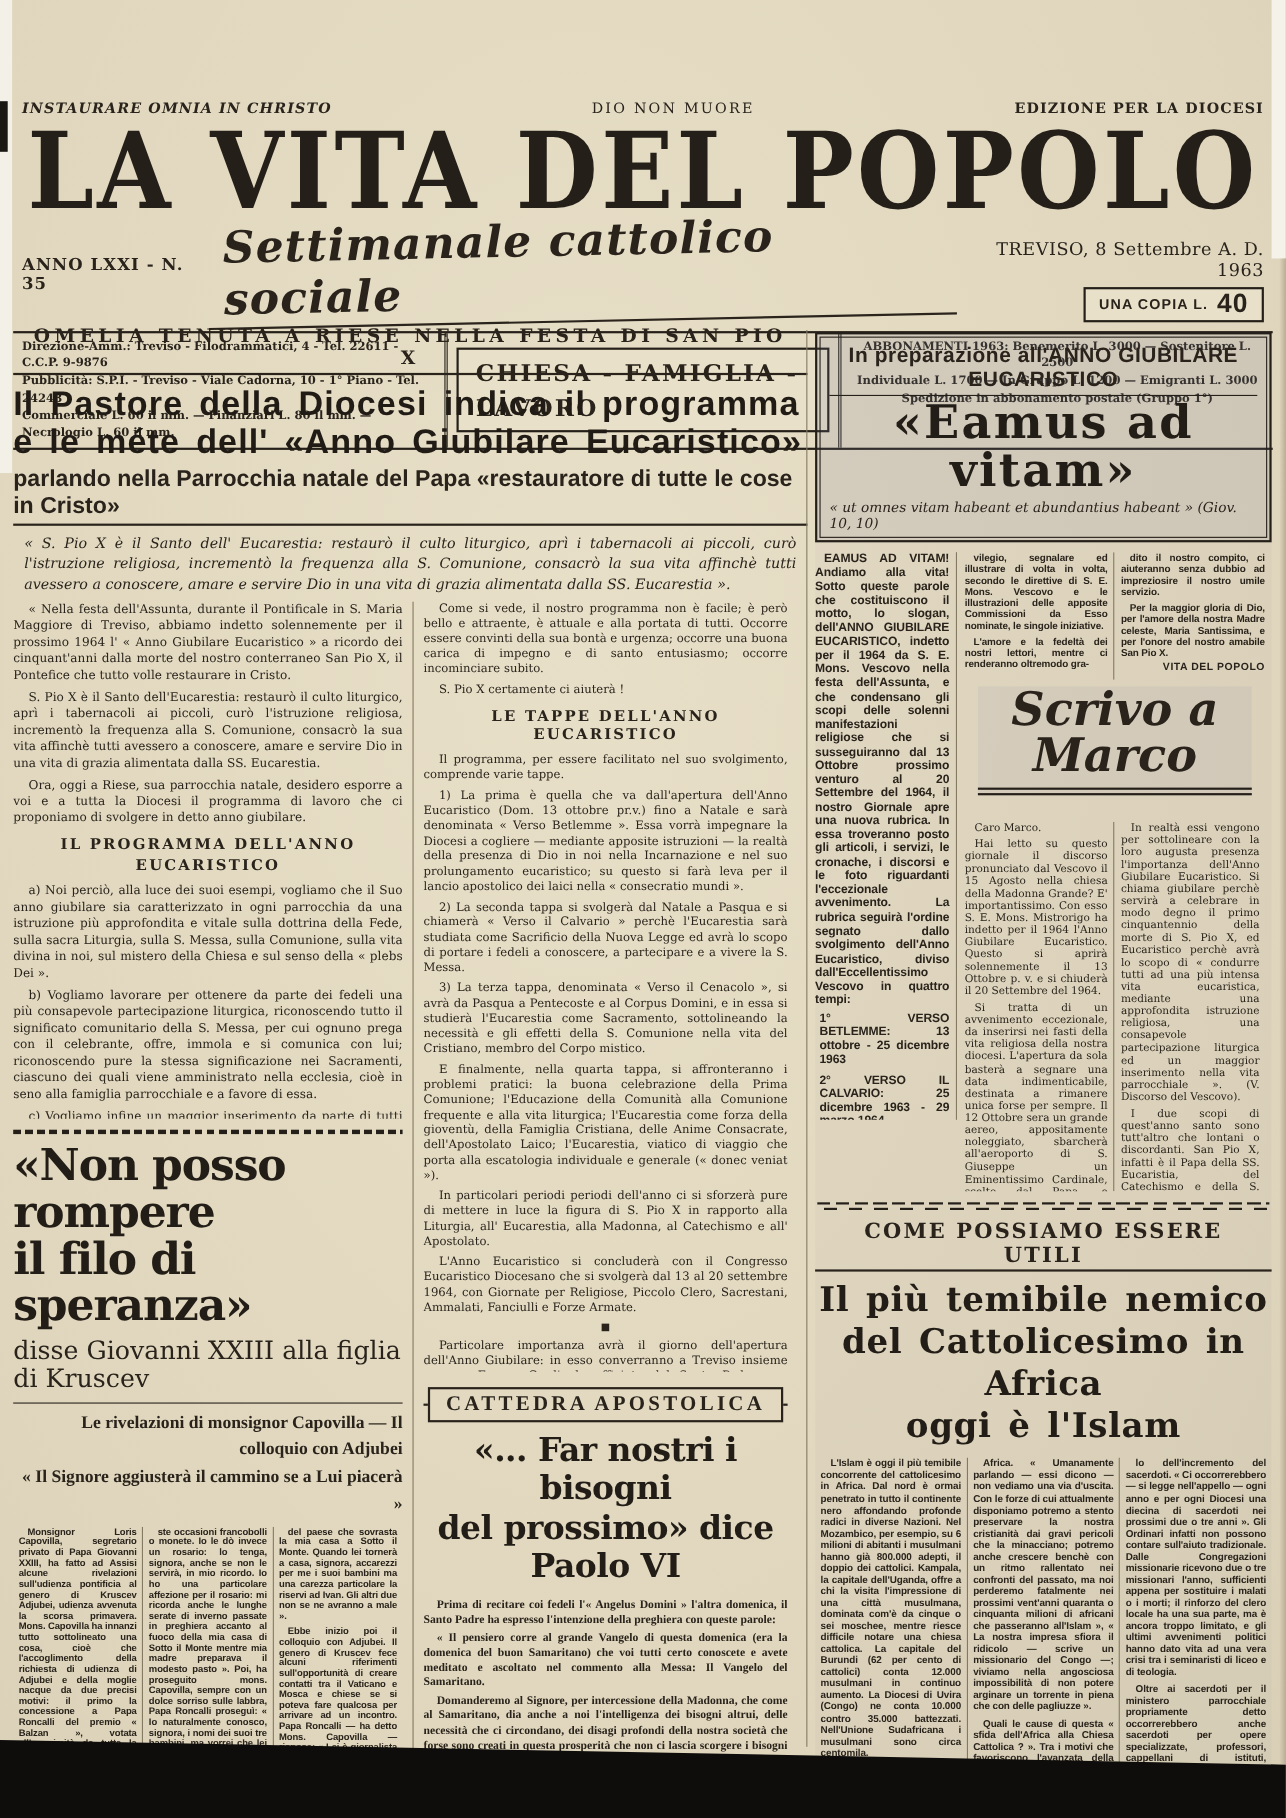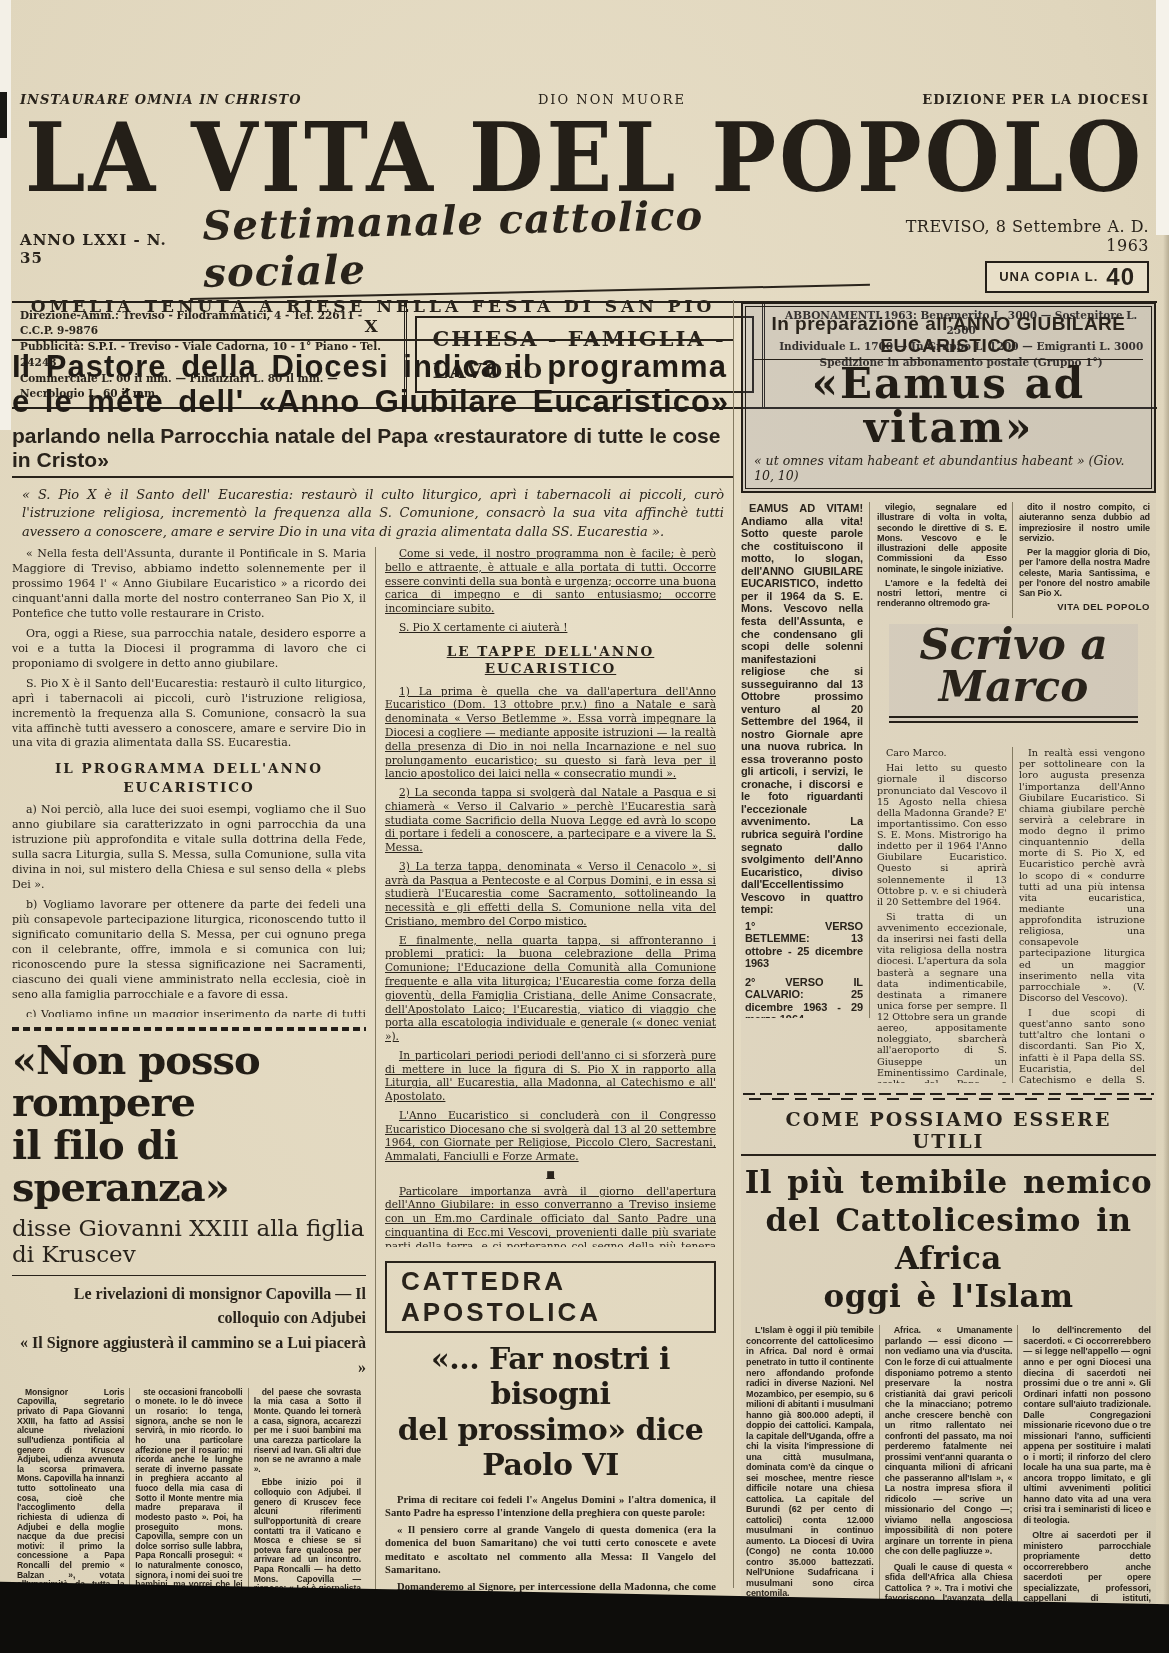--- a/index.html
+++ b/index.html
@@ -51,40 +51,40 @@
   .lead-headline{font-family:"Liberation Sans",sans-serif;font-weight:bold;font-size:31px;line-height:1.14;
                  letter-spacing:1px;word-spacing:5px;white-space:pre-line;margin:8px 0 4px;color:#201b15;}
   .lead-subhead{font-family:"Liberation Sans",sans-serif;font-weight:bold;font-size:21px;letter-spacing:0;
                 margin:0 0 0;padding-bottom:4px;border-bottom:2px solid #29231b;}
   .lead-intro{font-style:italic;font-size:13px;line-height:1.42;text-align:justify;margin:8px 10px 6px;}
   .strips{display:flex;margin-top:4px;}
   .strip-a{width:363px;padding-right:9px;}
   .strip-b{width:341px;padding-left:9px;border-left:1px solid #837a61;}
   .om-col{font-size:11px;line-height:1.36;}
   .om-col1{height:470px;overflow:hidden;}
-  .om-col2{height:700px;overflow:hidden;font-size:10.6px;line-height:1.3;text-decoration:underline;}
+  .om-col2{height:700px;overflow:hidden;font-size:10.6px;line-height:1.3;}
   .col-heading{text-align:center;font-size:13.5px;font-weight:bold;letter-spacing:2px;margin:8px 0 7px;}
   .sep-square{text-align:center;font-size:9px;margin:4px 0;}
 
   
   .k-rule{height:4px;margin:10px 0 8px;background:repeating-linear-gradient(90deg,#241f19 0 7px,transparent 7px 11px);}
   .k-headline{font-size:40px;font-weight:bold;line-height:1.06;letter-spacing:-1px;white-space:pre-line;margin:0;color:#221d16;}
   .k-subhead{font-size:23px;margin-top:6px;padding-bottom:8px;border-bottom:1px solid #29231b;}
   .k-deck{text-align:right;font-weight:bold;font-size:16px;line-height:1.55;padding:6px 0 7px;font-family:Liberation Serif, serif;}
   .k-deck div{margin:0;}
   .k-cols{display:flex;height:372px;overflow:hidden;font-family:"Liberation Sans",sans-serif;font-weight:bold;}
   .k-col{flex:1;padding:0 5px;font-size:8.6px;line-height:1.12;letter-spacing:-.1px;}
   .k-col + .k-col{border-left:1px solid #837a61;}
   .k-col p{margin:0 0 4px;text-indent:8px;text-align:justify;}
 
   
   .cat-row{display:flex;align-items:center;margin:14px 0 8px;}
   .cat-line{flex:1;border-top:2px solid #29231b;}
-  .cat-box{border:2px solid #29231b;padding:3px 14px;font-family:Liberation Sans, sans-serif;
-           font-weight:bold;font-size:26px;letter-spacing:3px;}
+  .cat-box{border:2px solid #29231b;padding:3px 14px;font-family:Liberation Serif, serif;
+           font-weight:bold;font-size:19px;letter-spacing:3px;}
   .pv-headline{text-align:center;font-size:30px;font-weight:bold;line-height:1.18;white-space:pre-line;
                letter-spacing:-.5px;margin:4px 0 10px;color:#221d16;}
   .pv-body{font-family:Liberation Serif, serif;font-weight:bold;font-size:10.6px;line-height:1.28;
            height:150px;overflow:hidden;}
   .pv-body p{margin:0 0 3px;text-indent:12px;text-align:justify;}
 
   
   .v-rule{position:absolute;left:733px;top:300px;width:1px;height:1288px;background:#837a61;}
   .col-right{position:absolute;left:741px;top:302px;width:415px;background:rgba(120,125,150,0.045);}
   .eamus-box{border:2px solid #241f18;padding:2px;background:rgba(125,130,165,0.13);}
@@ -176,22 +176,22 @@
 e le méte dell' «Anno Giubilare Eucaristico»</h1>
     <h2 class="lead-subhead" data-interactable="false">parlando nella Parrocchia natale del Papa «restauratore di tutte le cose in Cristo»</h2>
     <p class="lead-intro" data-interactable="false">« S. Pio X è il Santo dell' Eucarestia: restaurò il culto liturgico, aprì i tabernacoli ai piccoli, curò l'istruzione religiosa, incrementò la frequenza alla S. Comunione, consacrò la sua vita affinchè tutti avessero a conoscere, amare e servire Dio in una vita di grazia alimentata dalla SS. Eucarestia ».</p>
 
     <div class="strips" data-interactable="false">
 
       <div class="strip-a" data-interactable="false">
         <div class="om-col om-col1 serif-body" data-interactable="false">
           <div data-interactable="false">
               <p data-interactable="false">« Nella festa dell'Assunta, durante il Pontificale in S. Maria Maggiore di Treviso, abbiamo indetto solennemente per il prossimo 1964 l' « Anno Giubilare Eucaristico » a ricordo dei cinquant'anni dalla morte del nostro conterraneo San Pio X, il Pontefice che tutto volle restaurare in Cristo.</p>
+              <p data-interactable="false">S. Pio X è il Santo dell'Eucarestia: restaurò il culto liturgico, aprì i tabernacoli ai piccoli, curò l'istruzione religiosa, incrementò la frequenza alla S. Comunione, consacrò la sua vita affinchè tutti avessero a conoscere, amare e servire Dio in una vita di grazia alimentata dalla SS. Eucarestia.</p>
               <p data-interactable="false">Ora, oggi a Riese, sua parrocchia natale, desidero esporre a voi e a tutta la Diocesi il programma di lavoro che ci proponiamo di svolgere in detto anno giubilare.</p>
-              <p data-interactable="false">S. Pio X è il Santo dell'Eucarestia: restaurò il culto liturgico, aprì i tabernacoli ai piccoli, curò l'istruzione religiosa, incrementò la frequenza alla S. Comunione, consacrò la sua vita affinchè tutti avessero a conoscere, amare e servire Dio in una vita di grazia alimentata dalla SS. Eucarestia.</p>
             </div>
           <h3 class="col-heading" data-interactable="false">IL PROGRAMMA DELL'ANNO EUCARISTICO</h3>
           <div data-interactable="false">
               <p data-interactable="false">a) Noi perciò, alla luce dei suoi esempi, vogliamo che il Suo anno giubilare sia caratterizzato in ogni parrocchia da una istruzione più approfondita e vitale sulla dottrina della Fede, sulla sacra Liturgia, sulla S. Messa, sulla Comunione, sulla vita divina in noi, sul mistero della Chiesa e sul senso della « plebs Dei ».</p>
               <p data-interactable="false">b) Vogliamo lavorare per ottenere da parte dei fedeli una più consapevole partecipazione liturgica, riconoscendo tutto il significato comunitario della S. Messa, per cui ognuno prega con il celebrante, offre, immola e si comunica con lui; riconoscendo pure la stessa significazione nei Sacramenti, ciascuno dei quali viene amministrato nella ecclesia, cioè in seno alla famiglia parrocchiale e a favore di essa.</p>
               <p data-interactable="false">c) Vogliamo infine un maggior inserimento da parte di tutti nella vita parrocchiale; inserimento oggidì tanto più urgente e necessario in quanto assistiamo ad uno sbandamento un po' generale. Si sta scompaginando la famiglia, e di conseguenza si sta scardinando la parrocchia! E, sappiamo bene, che sciolti i vincoli spirituali e domestici, l'uomo è sulla via della perdizione, se già non è veramente perduto.</p>
             </div>
         </div>
 
         <div class="k-rule" data-interactable="false"></div>
@@ -217,20 +217,21 @@
       </div>
 
       <div class="strip-b" data-interactable="false">
         <div class="om-col om-col2 serif-body" data-interactable="false">
           <div data-interactable="false">
               <p data-interactable="false">Come si vede, il nostro programma non è facile; è però bello e attraente, è attuale e alla portata di tutti. Occorre essere convinti della sua bontà e urgenza; occorre una buona carica di impegno e di santo entusiasmo; occorre incominciare subito.</p>
               <p data-interactable="false">S. Pio X certamente ci aiuterà !</p>
             </div>
           <h3 class="col-heading" data-interactable="false">LE TAPPE DELL'ANNO EUCARISTICO</h3>
           <div data-interactable="false">
+              <p data-interactable="false">Il programma, per essere facilitato nel suo svolgimento, comprende varie tappe.</p>
               <p data-interactable="false">1) La prima è quella che va dall'apertura dell'Anno Eucaristico (Dom. 13 ottobre pr.v.) fino a Natale e sarà denominata « Verso Betlemme ». Essa vorrà impegnare la Diocesi a cogliere — mediante apposite istruzioni — la realtà della presenza di Dio in noi nella Incarnazione e nel suo prolungamento eucaristico; su questo si farà leva per il lancio apostolico dei laici nella « consecratio mundi ».</p>
               <p data-interactable="false">2) La seconda tappa si svolgerà dal Natale a Pasqua e si chiamerà « Verso il Calvario » perchè l'Eucarestia sarà studiata come Sacrificio della Nuova Legge ed avrà lo scopo di portare i fedeli a conoscere, a partecipare e a vivere la S. Messa.</p>
               <p data-interactable="false">3) La terza tappa, denominata « Verso il Cenacolo », si avrà da Pasqua a Pentecoste e al Corpus Domini, e in essa si studierà l'Eucarestia come Sacramento, sottolineando la necessità e gli effetti della S. Comunione nella vita del Cristiano, membro del Corpo mistico.</p>
               <p data-interactable="false">E finalmente, nella quarta tappa, si affronteranno i problemi pratici: la buona celebrazione della Prima Comunione; l'Educazione della Comunità alla Comunione frequente e alla vita liturgica; l'Eucarestia come forza della gioventù, della Famiglia Cristiana, delle Anime Consacrate, dell'Apostolato Laico; l'Eucarestia, viatico di viaggio che porta alla escatologia individuale e generale (« donec veniat »).</p>
               <p data-interactable="false">In particolari periodi periodi dell'anno ci si sforzerà pure di mettere in luce la figura di S. Pio X in rapporto alla Liturgia, all' Eucarestia, alla Madonna, al Catechismo e all' Apostolato.</p>
               <p data-interactable="false">L'Anno Eucaristico si concluderà con il Congresso Eucaristico Diocesano che si svolgerà dal 13 al 20 settembre 1964, con Giornate per Religiose, Piccolo Clero, Sacrestani, Ammalati, Fanciulli e Forze Armate.</p>
             </div>
           <div class="sep-square" data-interactable="false">■</div>
           <div data-interactable="false">
               <p data-interactable="false">Particolare importanza avrà il giorno dell'apertura dell'Anno Giubilare: in esso converranno a Treviso insieme con un Em.mo Cardinale officiato dal Santo Padre una cinquantina di Ecc.mi Vescovi, provenienti dalle più svariate parti della terra, e ci porteranno col segno della più tenera divozione a S. Pio X, il palpito del cuore della Chiesa radunata a Concilio per invocare dallo Spirito divino di rinnovare la faccia della terra.</p>

